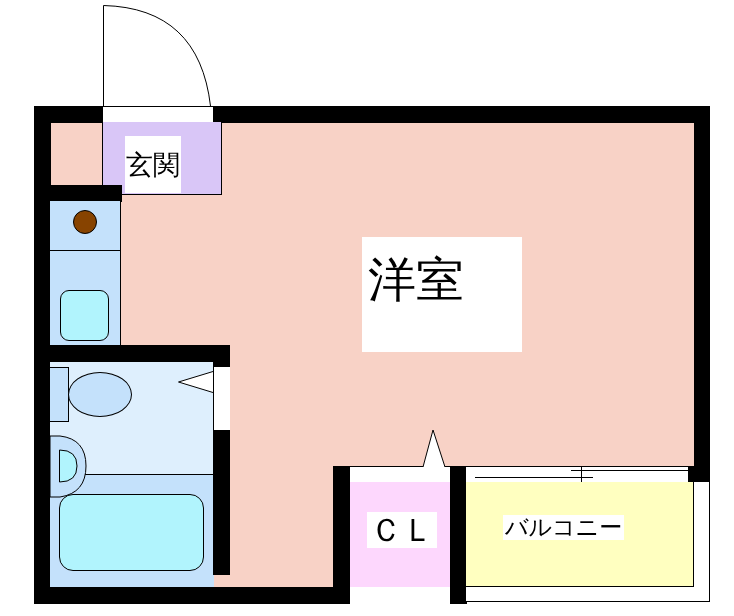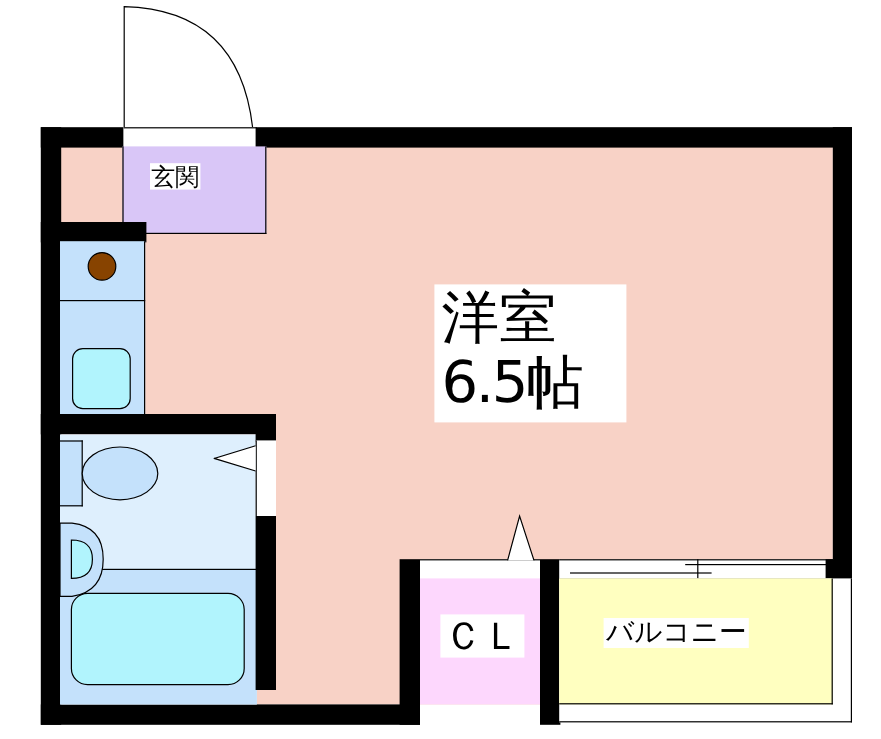--- a/index.html
+++ b/index.html
@@ -20,21 +20,21 @@
   <div class="abs" style="left:50px;top:122px;width:644px;height:465px;background:#f8d2c6"></div>
 
   <div class="abs wall" style="left:34px;top:106px;width:69px;height:17px"></div>
   <div class="abs" style="left:103px;top:106px;width:111px;height:17px;background:#fff;border-top:1px solid #000"></div>
   <div class="abs wall" style="left:213px;top:106px;width:497px;height:17px"></div>
   <div class="abs wall" style="left:34px;top:106px;width:17px;height:498px"></div>
   <div class="abs wall" style="left:694px;top:106px;width:16px;height:377px"></div>
   <div class="abs wall" style="left:34px;top:587px;width:316px;height:17px"></div>
 
   <div class="abs" style="left:102px;top:122px;width:120px;height:73px;background:#d9c6f7;border:1px solid #000;border-top:none"></div>
-  <div class="abs label" style="left:125px;top:136px;font-size:20px;padding:1px 1px">玄関</div>
+  <div class="abs label" style="left:125px;top:136px;font-size:27px;padding:15px 1px">玄関</div>
 
   <div class="abs wall" style="left:34px;top:185px;width:88px;height:17px"></div>
   <div class="abs" style="left:50px;top:201px;width:71px;height:145px;background:#c4e1fb;border-right:1px solid #000"></div>
   <div class="abs" style="left:50px;top:250px;width:71px;height:1px;background:#000"></div>
   <div class="abs" style="left:73px;top:210px;width:24px;height:24px;border-radius:50%;background:#874300;border:1px solid #000;box-sizing:border-box"></div>
   <div class="abs" style="left:60px;top:290px;width:49px;height:51px;border-radius:9px;background:#b1f4fd;border:1px solid #000"></div>
 
   <div class="abs wall" style="left:34px;top:345px;width:196px;height:17px"></div>
   <div class="abs" style="left:50px;top:362px;width:164px;height:225px;background:#deeffd"></div>
   <div class="abs" style="left:50px;top:474px;width:164px;height:113px;background:#c4e1fb;border-top:1px solid #000"></div>
@@ -63,18 +63,17 @@
 
   <div class="abs" style="left:466px;top:466px;width:229px;height:17px;background:#fff;border-top:1px solid #000;border-bottom:1px solid #000"></div>
   <div class="abs" style="left:571px;top:470px;width:124px;height:1px;background:#000"></div>
   <div class="abs" style="left:475px;top:477px;width:118px;height:1px;background:#000"></div>
   <div class="abs" style="left:581px;top:466px;width:1px;height:17px;background:#000"></div>
   <div class="abs wall" style="left:688px;top:466px;width:22px;height:17px"></div>
   <div class="abs" style="left:466px;top:482px;width:244px;height:120px;border:1px solid #000;border-left:none;border-top:none;background:#fff"></div>
   <div class="abs" style="left:466px;top:482px;width:228px;height:105px;background:#ffffc0;border:1px solid #000;border-left:none;border-top:none"></div>
   <div class="abs label" style="left:503px;top:515px;font-size:23px;padding:1px 2px;background:#fff">バルコニー</div>
 
-  <div class="abs" style="left:362px;top:237px;width:160px;height:115px;background:#fff;padding:2px 6px;box-sizing:border-box">
+  <div class="abs" style="left:362px;top:237px;width:160px;height:115px;background:#fff;padding:16px 6px;box-sizing:border-box">
     <div style="font-size:48px;line-height:52px">洋室</div>
-    <div style="font-size:48px;line-height:56px;letter-spacing:-2px">6.5帖</div>
   </div>
 
 </div>
 
 </body></html>

